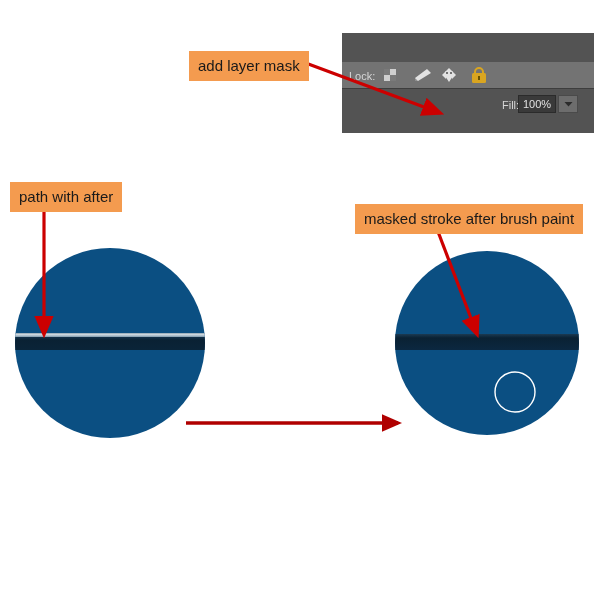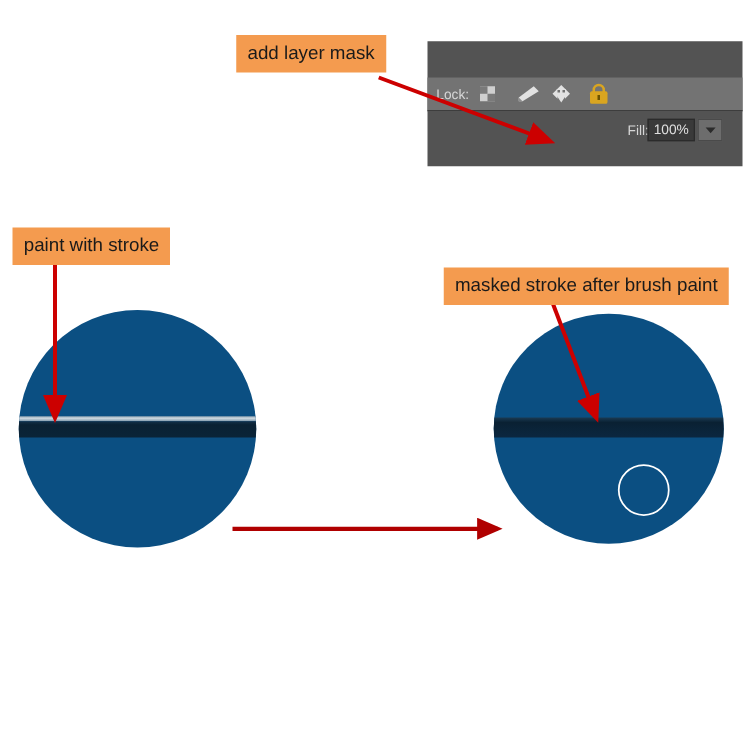--- a/index.html
+++ b/index.html
@@ -245,23 +245,23 @@
   .callout {
     position: absolute;
     background: #f49b4f;
     color: #1a1a1a;
     font-size: 15px;
     line-height: 1;
     white-space: nowrap;
     padding: 7px 9px 8px 9px;
     box-sizing: border-box;
   }
-  #callout-add-layer-mask { left: 189px; top: 28px; text-align: center; }
+  #callout-add-layer-mask { left: 189px; top: 51px; text-align: center; }
   #callout-path-with-stroke { left: 10px; top: 182px; }
-  #callout-masked-stroke { left: 355px; top: 214px; }
+  #callout-masked-stroke { left: 355px; top: 204px; }
 </style>
 </head>
 <body>
 
 <div id="stage">
 
   <div class="ps-panel">
 
 
     <div class="ps-row ps-row-lock">
@@ -362,17 +362,17 @@
 
     <line x1="303" y1="62" x2="440" y2="113" stroke="#cc0000" stroke-width="3.2" marker-end="url(#arrowHead)"></line>
 
     <line x1="44" y1="206" x2="44" y2="334" stroke="#cc0000" stroke-width="3.2" marker-end="url(#arrowHead)"></line>
 
     <line x1="437" y1="229" x2="477" y2="334" stroke="#cc0000" stroke-width="3.2" marker-end="url(#arrowHead)"></line>
   </svg>
 
   <div class="callout" id="callout-add-layer-mask">add layer mask</div>
 
-  <div class="callout" id="callout-path-with-stroke">paint with stroke</div>
+  <div class="callout" id="callout-path-with-stroke">path with after</div>
 
   <div class="callout" id="callout-masked-stroke">masked stroke after brush paint</div>
 
 </div>
 
 </body></html>

